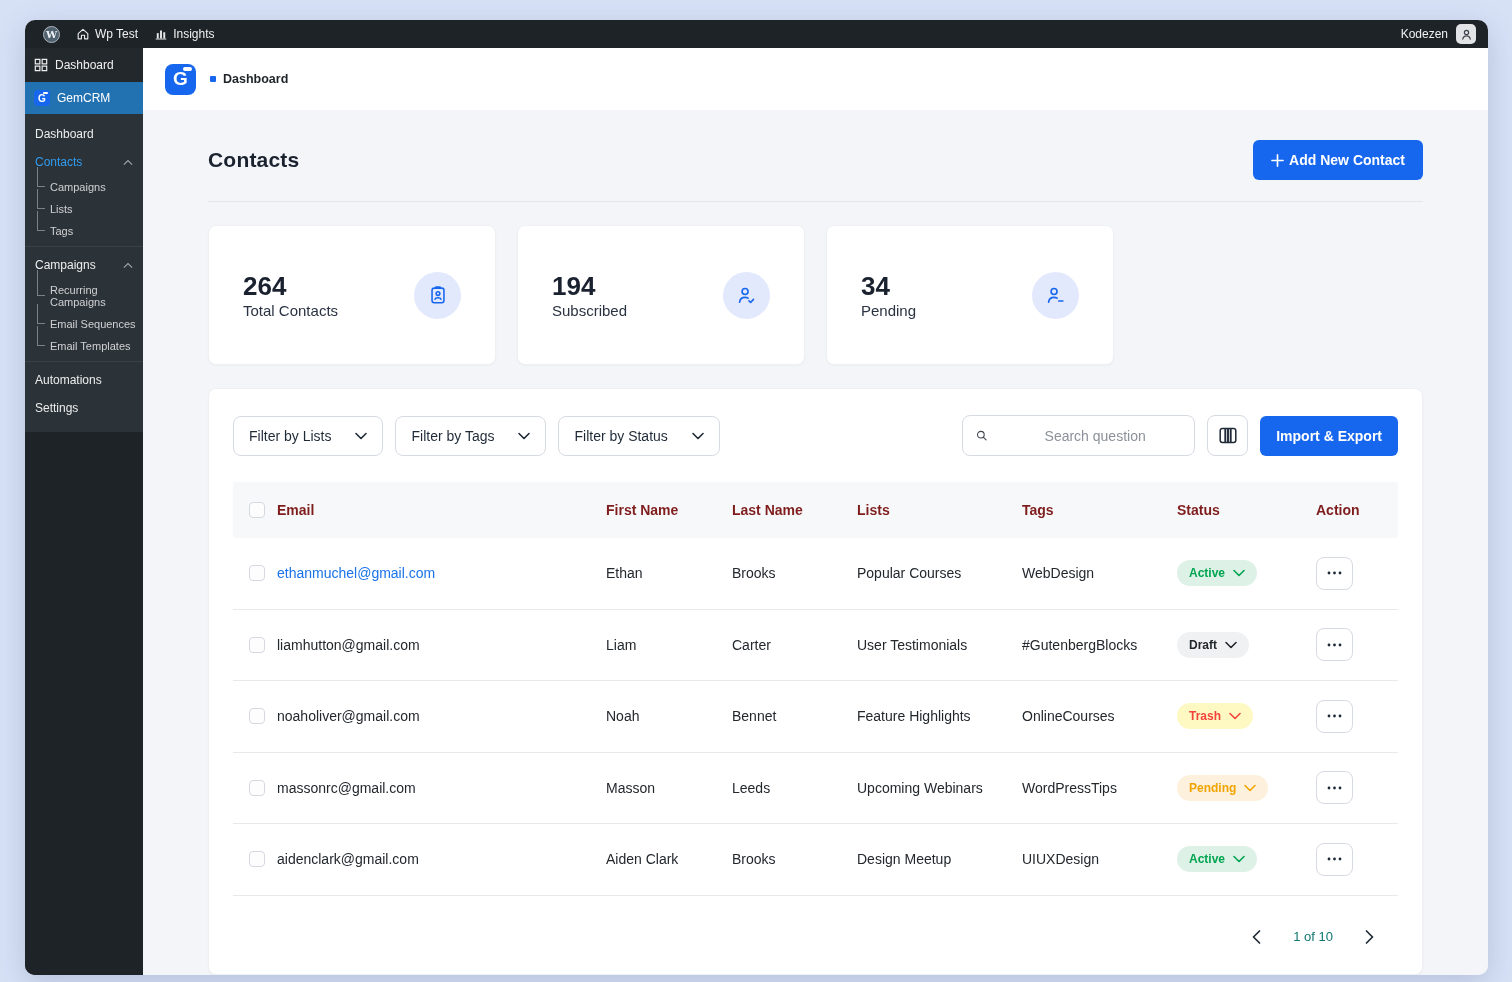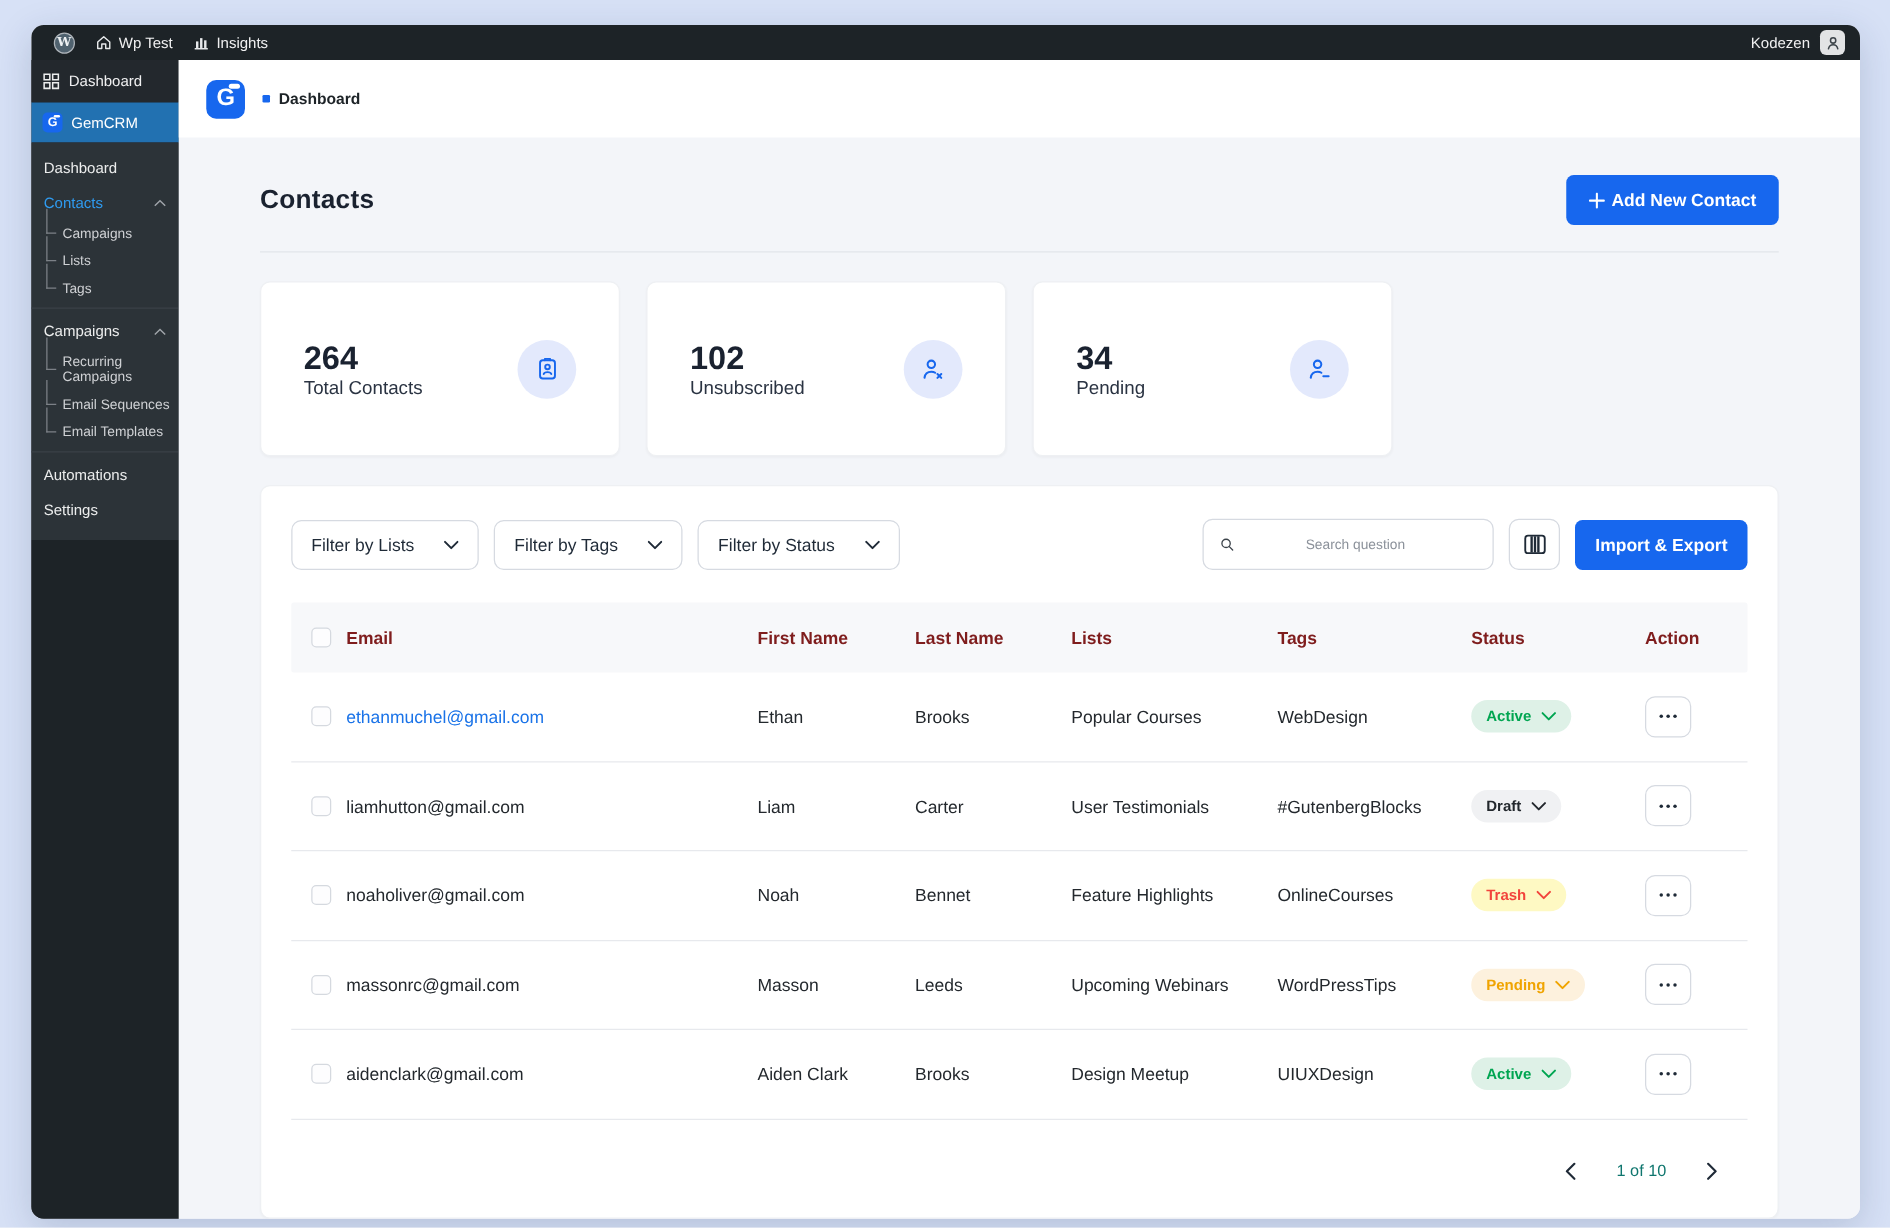--- a/index.html
+++ b/index.html
@@ -71,21 +71,21 @@
   .stat-icon { width:47px; height:47px; border-radius:50%; background:#e3e9fc; display:flex; align-items:center; justify-content:center; flex:0 0 47px; }
   
   .table-card { background:#fff; border:1px solid #eef0f3; border-radius:8px; margin-top:23px; padding:26px 24px 18px;
     box-shadow:0 1px 2px rgba(16,24,40,.03); }
   .filter-row { display:flex; align-items:center; gap:12px; }
   .select-btn { display:flex; align-items:center; gap:24px; border:1px solid #d6dae1; background:#fff; border-radius:8px;
     padding:11px 15px; font-family:inherit; font-size:14px; color:#1f2a37; cursor:pointer; }
   .filter-spacer { flex:1; }
   .search-box { display:flex; align-items:center; gap:9px; border:1px solid #d6dae1; border-radius:8px; background:#fff;
     padding:0 13px; width:233px; height:41px; }
-  .search-box input { border:none; outline:none; font-family:inherit; font-size:11px; color:#1f2a37; width:100%; background:transparent;margin-left:48px; }
+  .search-box input { border:none; outline:none; font-family:inherit; font-size:14px; color:#1f2a37; width:100%; background:transparent;margin-left:48px; }
   .search-box input::placeholder { color:#8b919a; }
   .icon-btn { width:41px; height:41px; border:1px solid #d6dae1; background:#fff; border-radius:8px;
     display:flex; align-items:center; justify-content:center; cursor:pointer; }
   .btn-import { background:#1767ee; color:#fff; border:none; border-radius:6px; font-family:inherit;
     font-size:14px; font-weight:bold; padding:12px 16px; cursor:pointer; }
   
   .thead { display:grid; grid-template-columns:44px 329px 126px 125px 165px 155px 139px 1fr;
     background:#f7f8fa; height:56px; align-items:center; margin-top:26px; border-radius:2px;
     font-size:14px; font-weight:bold; color:#7f1d1d; }
   .trow { display:grid; grid-template-columns:44px 329px 126px 125px 165px 155px 139px 1fr;
@@ -226,28 +226,28 @@
               <svg width="22" height="22" viewBox="0 0 24 24" fill="none" stroke="#1767ee" stroke-width="1.7" stroke-linecap="round" stroke-linejoin="round">
                   <rect x="5.5" y="4.5" width="13" height="16" rx="2.4"></rect>
                   <path d="M9.7 4.5V3.4h4.6v1.1"></path>
                   <circle cx="12" cy="10.4" r="2"></circle>
                   <path d="M8.7 16.6c.6-2.2 6-2.2 6.6 0"></path>
                 </svg>
             </span>
           </div>
           <div class="stat-card">
             <div>
-              <div class="stat-num">102</div>
-              <div class="stat-label">Unsubscribed</div>
+              <div class="stat-num">194</div>
+              <div class="stat-label">Subscribed</div>
             </div>
             <span class="stat-icon">
               <svg width="23" height="23" viewBox="0 0 24 24" fill="none" stroke="#1767ee" stroke-width="1.7" stroke-linecap="round" stroke-linejoin="round">
                   <circle cx="10.5" cy="7.8" r="3.1"></circle>
                   <path d="M4.8 19c.5-3.6 2.9-5 5.7-5 1.2 0 2.3.2 3.2.8"></path>
-                  <path d="M15.6 15.9l3.2 3.2M18.8 15.9l-3.2 3.2"></path>
+                  <path d="M14.6 17.6l1.7 1.7 3-3.3"></path>
                 </svg>
             </span>
           </div>
           <div class="stat-card">
             <div>
               <div class="stat-num">34</div>
               <div class="stat-label">Pending</div>
             </div>
             <span class="stat-icon">
               <svg width="23" height="23" viewBox="0 0 24 24" fill="none" stroke="#1767ee" stroke-width="1.7" stroke-linecap="round" stroke-linejoin="round">

